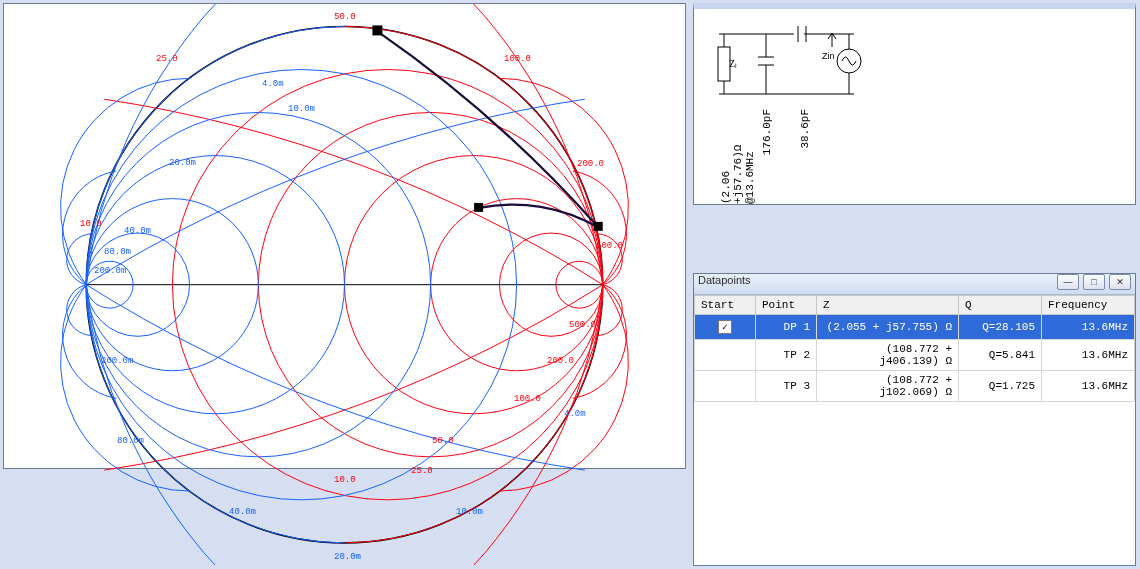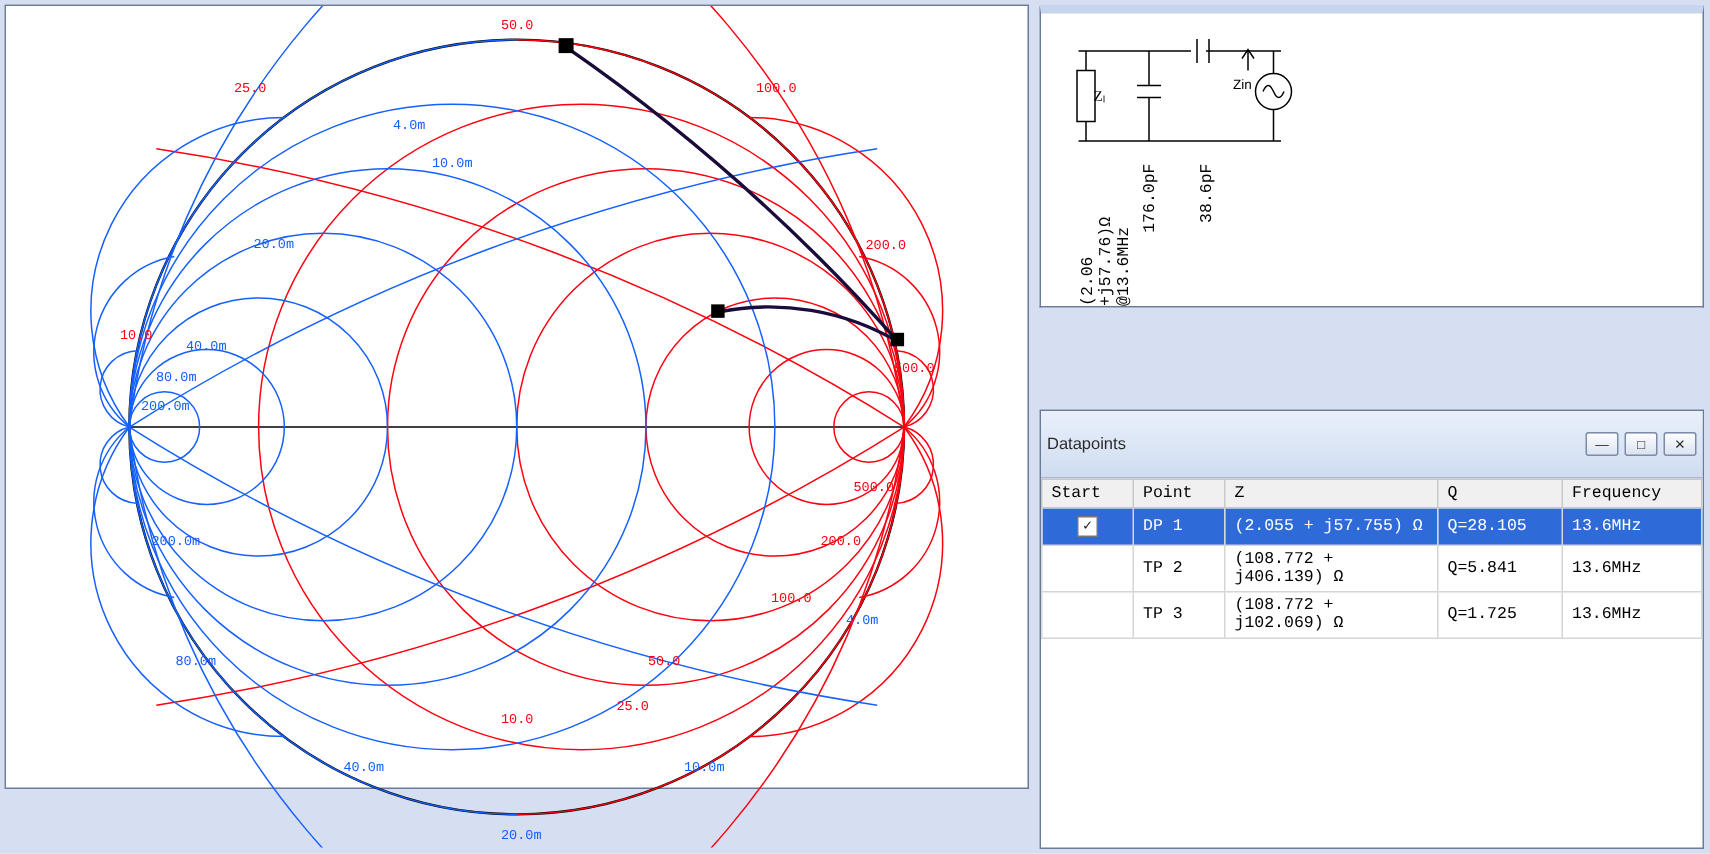--- a/index.html
+++ b/index.html
@@ -1,26 +1,26 @@
 <!DOCTYPE html>
 <html><head>
 <meta charset="utf-8">
 <style>
   html,body{margin:0;padding:0;font-family:"Segoe UI",Tahoma,sans-serif;font-size:11px;background:#d6dff2;}
   .app{position:relative;width:1140px;height:569px;overflow:hidden;}
   .panel{position:absolute;background:#fff;border:1px solid #6a7a99;box-sizing:border-box;}
-  .chart-panel{left:3px;top:3px;width:683px;height:523px;}
+  .chart-panel{left:3px;top:3px;width:683px;height:466px;}
   .schem-panel{left:693px;right:4px;top:3px;height:202px;border-top:6px solid #c6d4ed;}
   .data-panel{left:693px;right:4px;top:273px;height:293px;}
-  .title-bar{height:20px;background:linear-gradient(#e9f0fb,#cfdcf0);border-bottom:1px solid #aab8d3;display:flex;align-items:center;justify-content:space-between;padding:12px 4px;font-size:11px;color:#2b2b2b;gap:22px;}
+  .title-bar{height:20px;background:linear-gradient(#e9f0fb,#cfdcf0);border-bottom:1px solid #aab8d3;display:flex;align-items:flex-start;justify-content:space-between;padding:0 4px;font-size:11px;color:#2b2b2b;gap:22px;}
   .win-btns{display:flex;gap:4px;}
   .win-btn{width:20px;height:14px;border:1px solid #7d8ba6;border-radius:2px;background:linear-gradient(#fdfdfd,#dbe3f0);display:flex;align-items:center;justify-content:center;font-size:9px;line-height:1;}
   .table{width:100%;border-collapse:collapse;font-family:"Courier New",monospace;font-size:11px;}
   .table th{background:#f0f0f0;border:1px solid #c8c8c8;padding:3px 6px;text-align:left;font-weight:normal;font-family:"Courier New",monospace;}
-  .table td{border:1px solid #d6d6d6;padding:3px 6px;height:18px;}
+  .table td{border:1px solid #d6d6d6;padding:3px 6px;height:18px;text-align:right;}
   .row-sel td{background:#2f6bd8;color:#fff;}
   .chk{width:12px;height:12px;border:1px solid #777;background:#fff;display:inline-flex;align-items:center;justify-content:center;font-size:10px;color:#1a1a1a;}
   .smith-wrap{position:relative;width:100%;height:100%;}
   .smith-wrap svg{position:absolute;inset:0;}
   .lbl{position:absolute;font-family:"Courier New",monospace;font-size:9px;white-space:nowrap;}
   .lR{color:#1560ff;}
   .lX{color:#ff0010;}
   .schem-svg{display:block;margin:10px;}
   .vlabel{writing-mode:vertical-rl;transform:rotate(180deg);font-family:"Courier New",monospace;font-size:11px;position:absolute;}
   .watermark{position:absolute;right:6px;bottom:4px;color:#a9b3c0;font-size:10px;letter-spacing:0.5px;}

